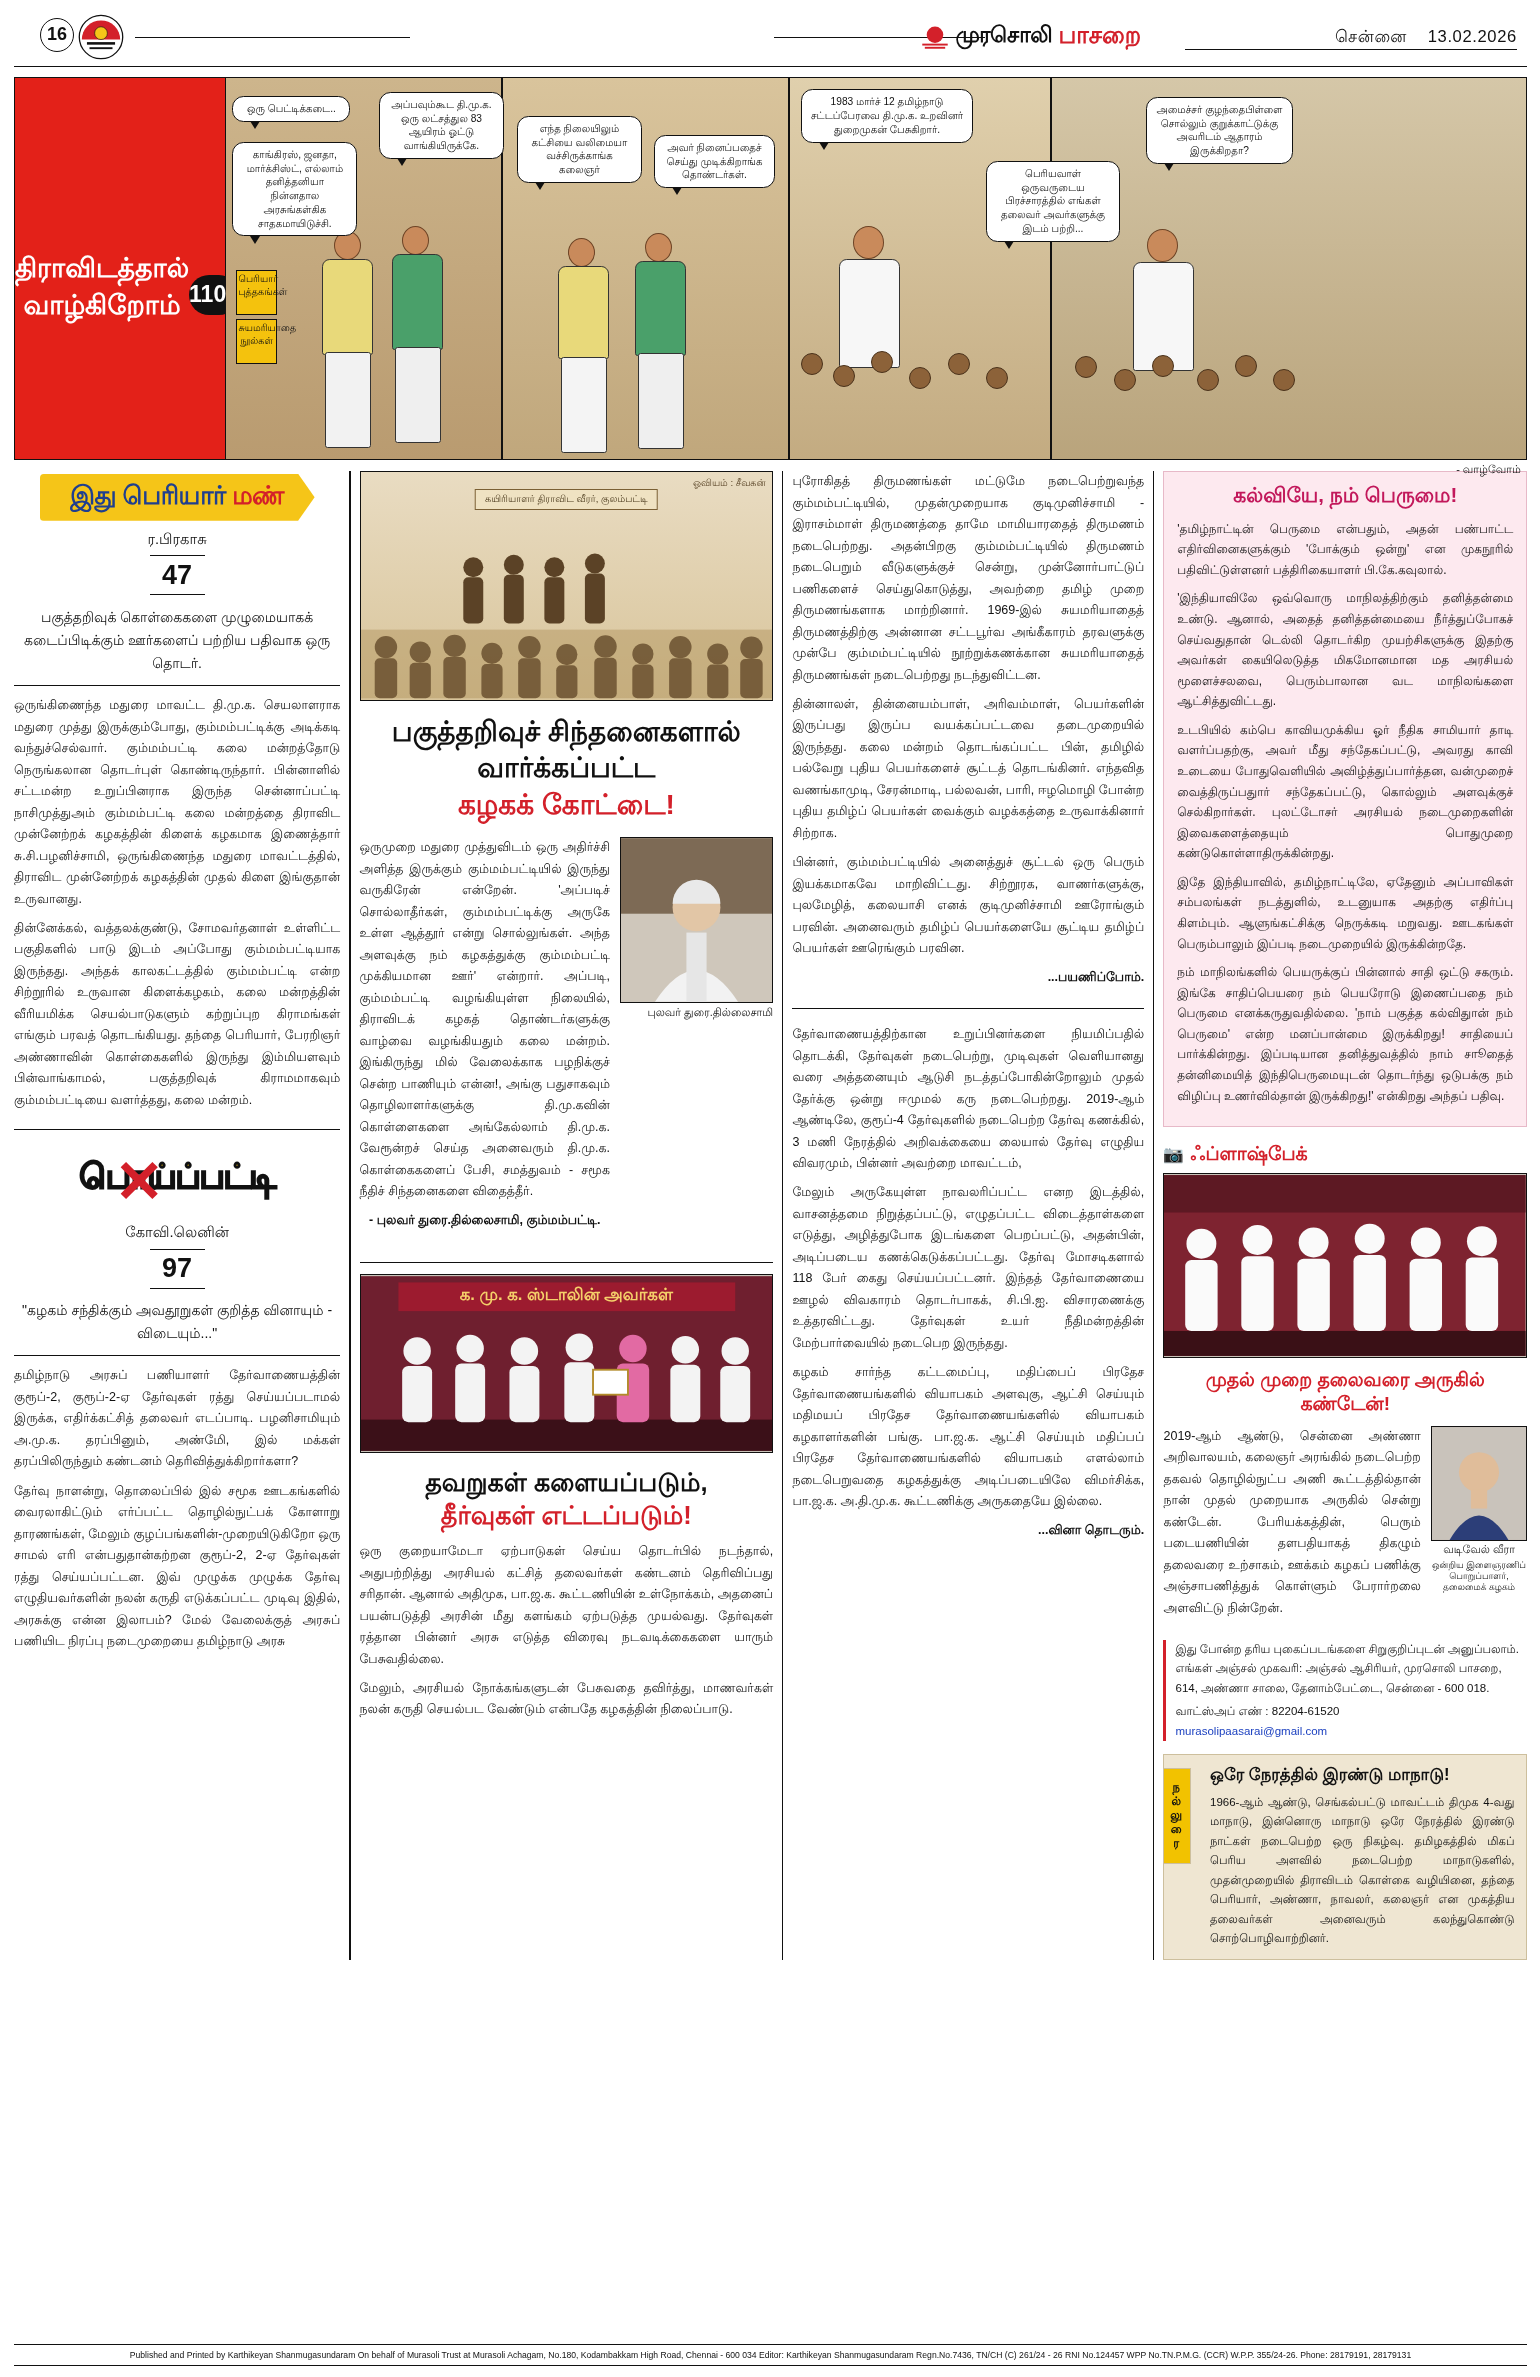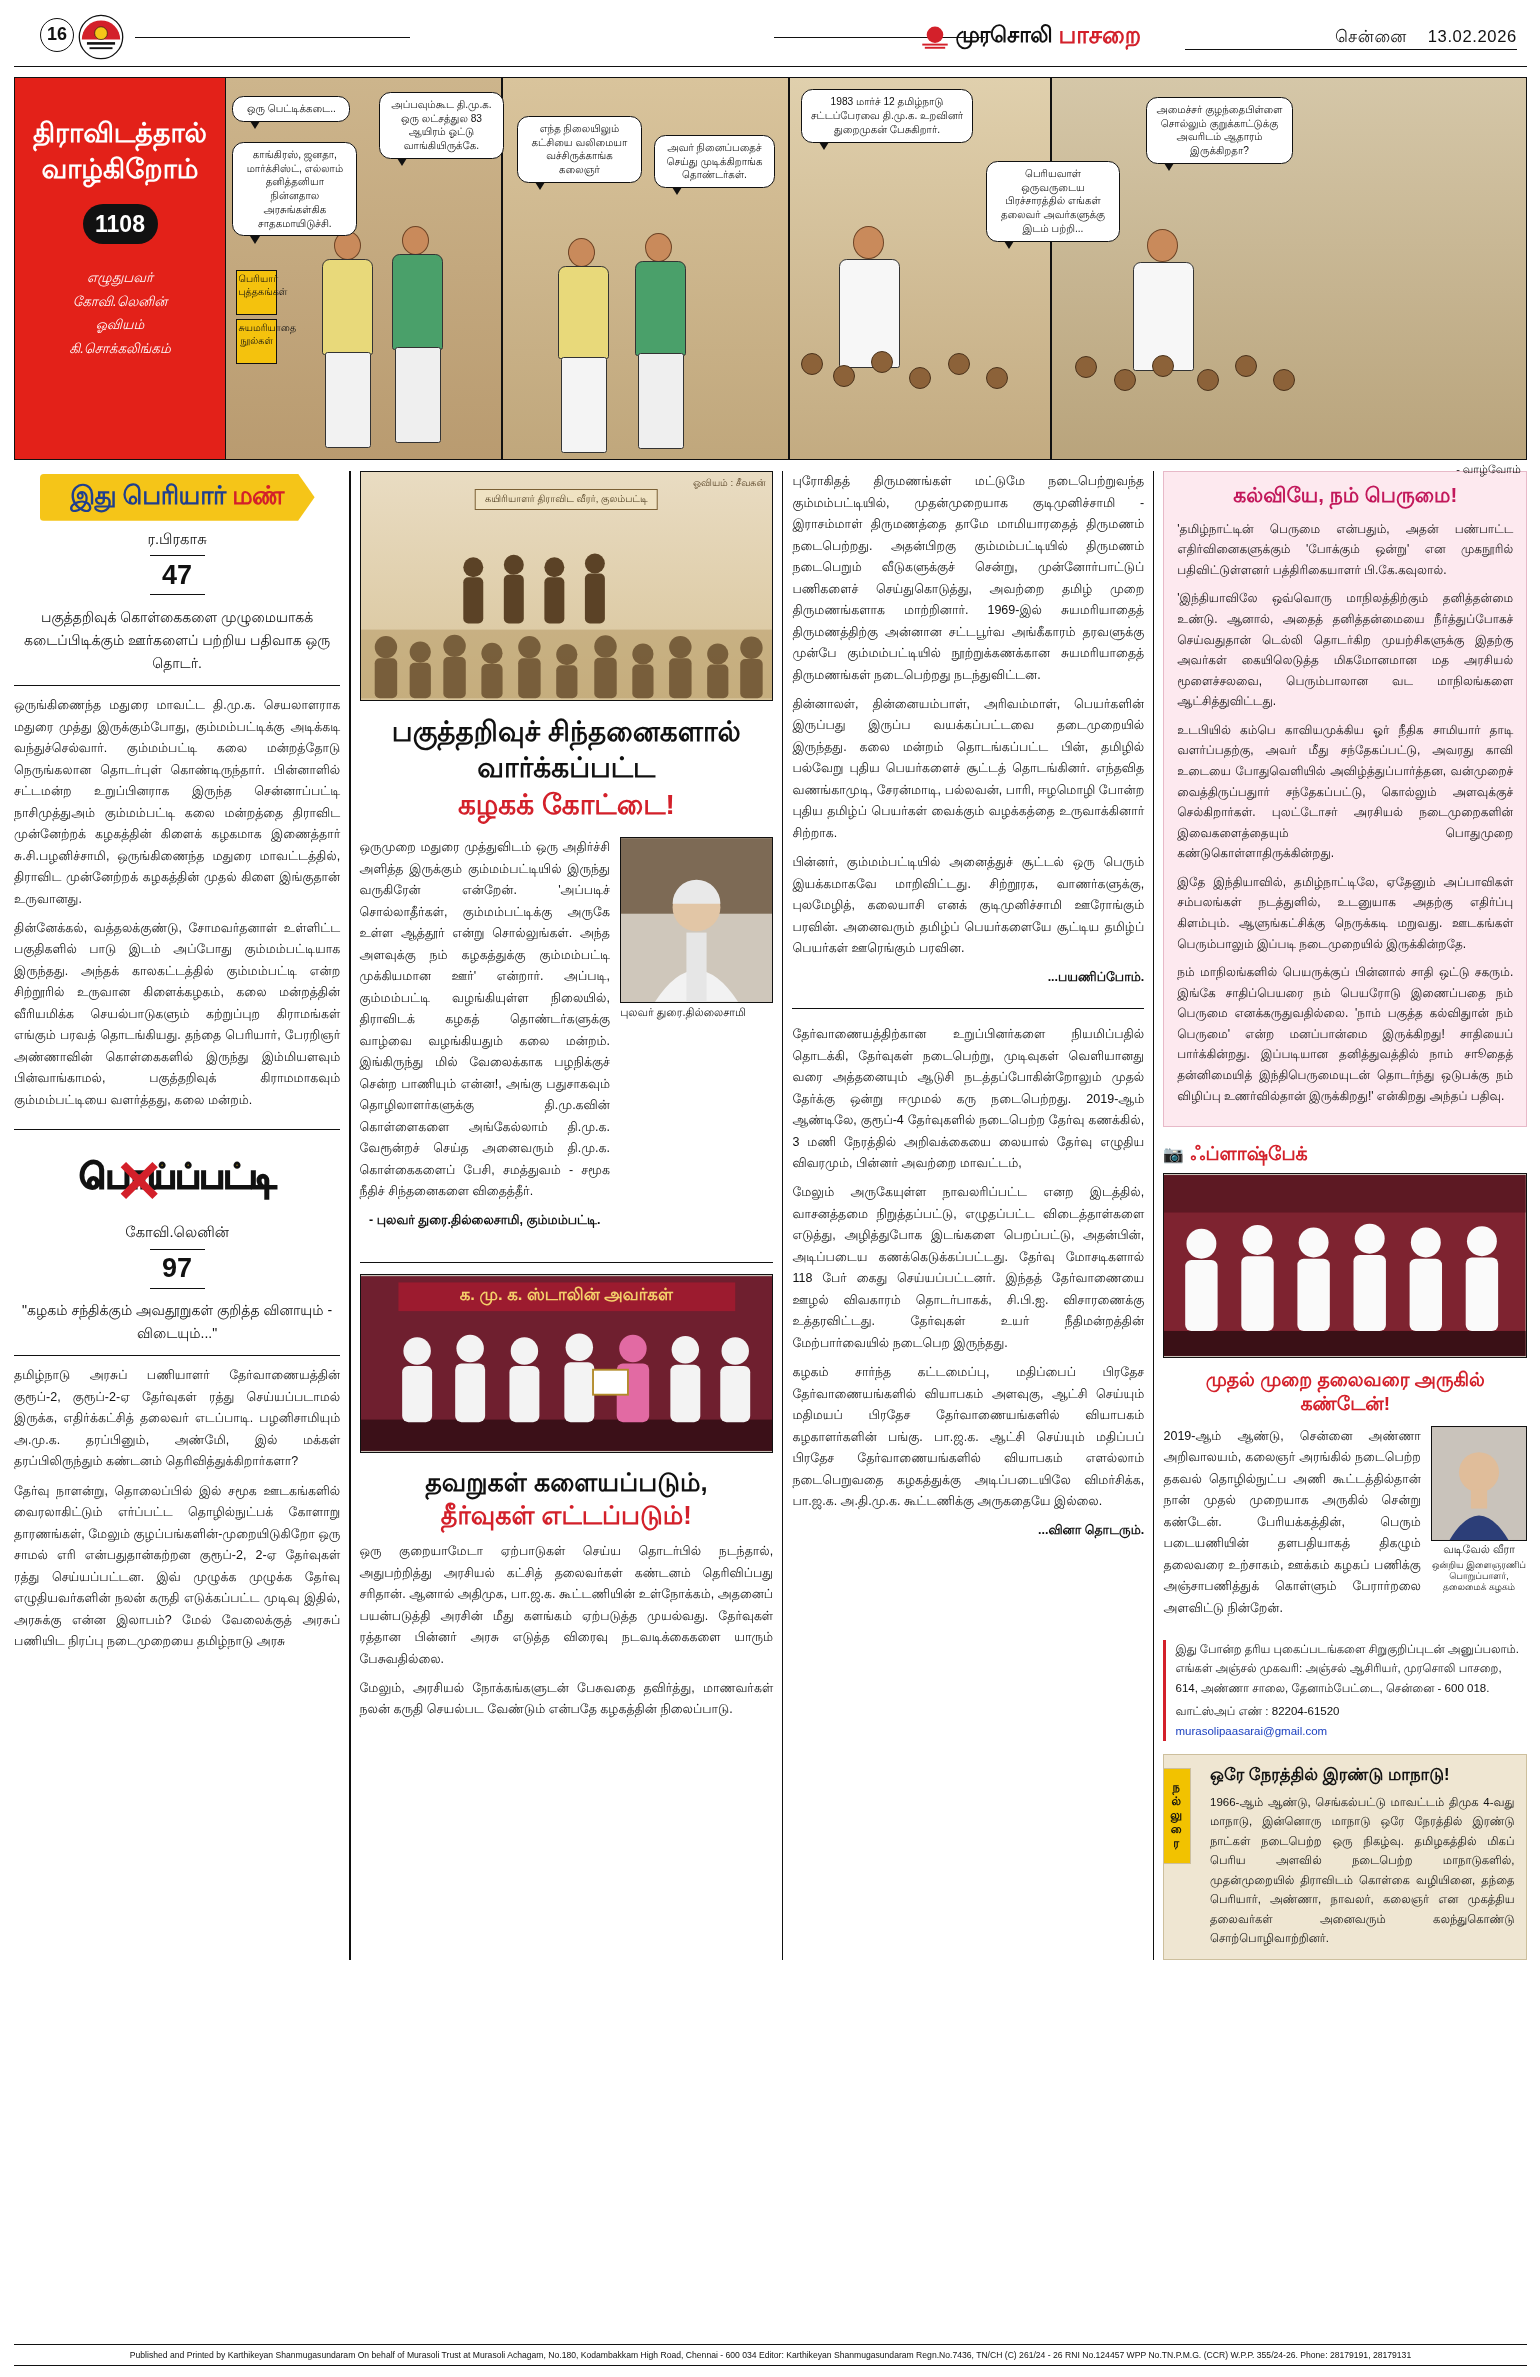--- a/index.html
+++ b/index.html
@@ -47,21 +47,21 @@
   .comic {
     margin-top:10.2px;
     border:1.9px solid #111;
     height:383px;
     display:flex;
     background:#efe7d7;
     position:relative;
   }
   .comic-left {
     width:211px; background:#e32119; color:#fff;
-    display:flex; flex-direction:column; align-items:center;
+    display:flex; align-items:center;
     padding-top:37px; flex:0 0 211px;
     border-right:1.9px solid #111;
   }
   .comic-title { font-size:27px; font-weight:bold; line-height:1.35; text-align:center; }
   .comic-num {
     margin-top:16.6px; width:75px; height:40px; border-radius:20.4px;
     background:#111; color:#fff; font-size:23px; font-weight:bold;
     display:flex; align-items:center; justify-content:center;
   }
   .comic-credits { margin-top:22px; font-size:13.4px; line-height:1.75; text-align:center;font-style:italic; }
@@ -136,21 +136,21 @@
   .art-vert { position:absolute; left:-11.5px; top:83px; transform:rotate(-90deg); font-size:9.6px; color:#5a4528; }
 
   .head-tamil-big {
     font-size:28px; font-weight:bold; line-height:1.3; text-align:center; margin-top:12.8px;
   }
   .head-red { color:#d3202a; }
 
   .photo-box {
     border:1.3px solid #111; background:#c9c2b8; position:relative; overflow:hidden;
   }
-  .photo-cap { font-size:11px; text-align:left; margin-top:3.2px; }
+  .photo-cap { font-size:11px; text-align:right; margin-top:3.2px; }
 
   .pink-box {
     background:#fde9ef; border:1.3px solid #e7b9c8; padding:11.5px 12.8px;
   }
   .pink-title { text-align:center; font-size:20.4px; font-weight:bold; color:#c2185b; margin-bottom:9px; }
   .pink-text { font-size:12px; line-height:1.72; text-align:justify; }
   .pink-text p { margin:0 0 7.7px 0; }
 
   .flashback-head {
     display:flex; align-items:center; gap:6.4px; margin-top:16.6px; margin-bottom:6.4px;

